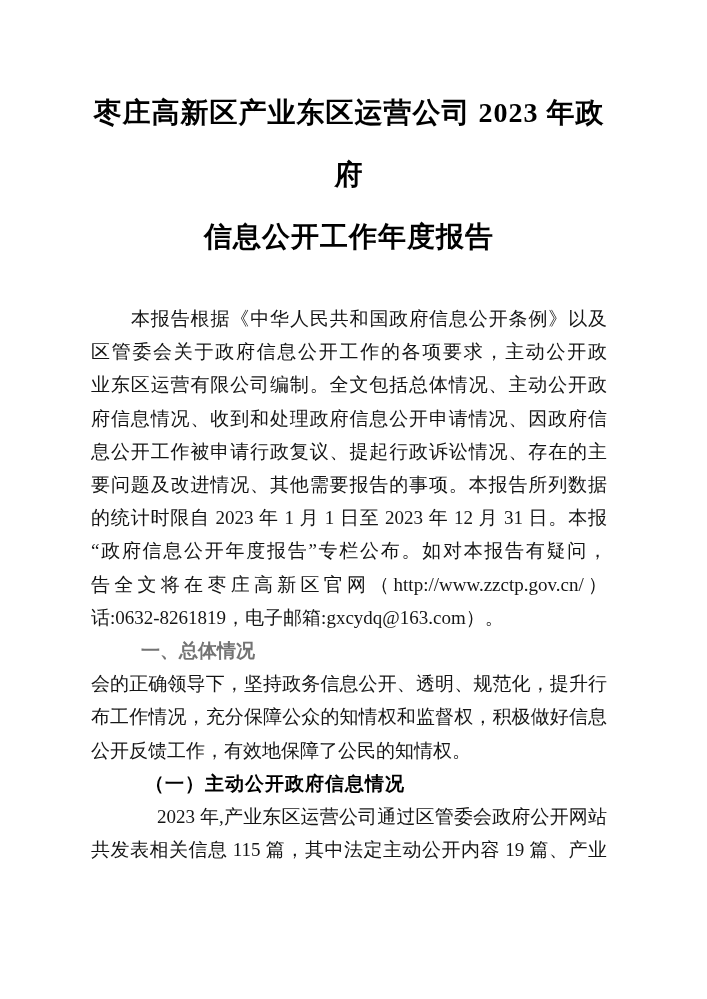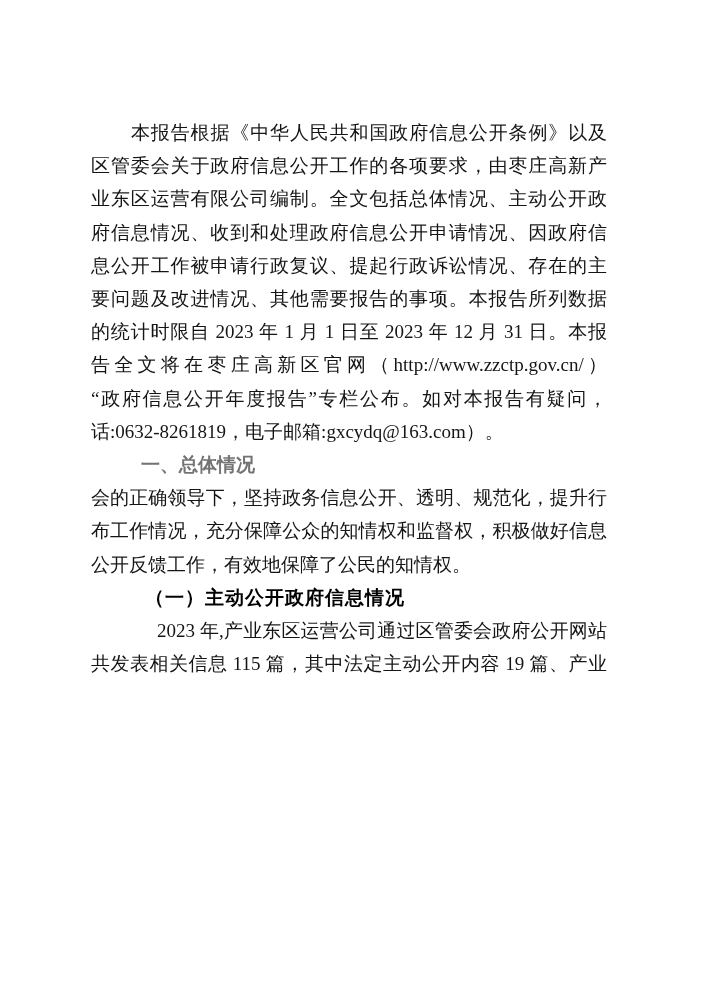--- a/index.html
+++ b/index.html
@@ -63,33 +63,37 @@
     text-align-last: left;
     color: #000000;
     letter-spacing: 1px;
   }
 </style>
 </head>
 <body>
 
 <div class="page">
 
+  <div class="doc-title">
+    <div class="title-line">枣庄高新区产业东区运营公司 2023 年政府</div>
+    <div class="title-line">信息公开工作年度报告</div>
+  </div>
 
   <div class="doc-body">
 
     <div>
       <div class="line j ind2">本报告根据《中华人民共和国政府信息公开条例》以及</div>
-      <div class="line j">区管委会关于政府信息公开工作的各项要求，由枣庄高新产</div>
+      <div class="line j">区管委会关于政府信息公开工作的各项要求，主动公开政</div>
       <div class="line j">业东区运营有限公司编制。全文包括总体情况、主动公开政</div>
       <div class="line j">府信息情况、收到和处理政府信息公开申请情况、因政府信</div>
       <div class="line j">息公开工作被申请行政复议、提起行政诉讼情况、存在的主</div>
       <div class="line j">要问题及改进情况、其他需要报告的事项。本报告所列数据</div>
       <div class="line j">的统计时限自 2023 年 1 月 1 日至 2023 年 12 月 31 日。本报</div>
+      <div class="line j">“政府信息公开年度报告”专栏公布。如对本报告有疑问，</div>
       <div class="line j">告全文将在枣庄高新区官网（http://www.zzctp.gov.cn/）</div>
-      <div class="line j">“政府信息公开年度报告”专栏公布。如对本报告有疑问，</div>
       <div class="line last">话:0632-8261819，电子邮箱:gxcydq@163.com）。</div>
     </div>
 
     <div class="line h1">一、总体情况</div>
 
     <div>
       <div class="line j">会的正确领导下，坚持政务信息公开、透明、规范化，提升行</div>
       <div class="line j">布工作情况，充分保障公众的知情权和监督权，积极做好信息</div>
       <div class="line last">公开反馈工作，有效地保障了公民的知情权。</div>
     </div>

